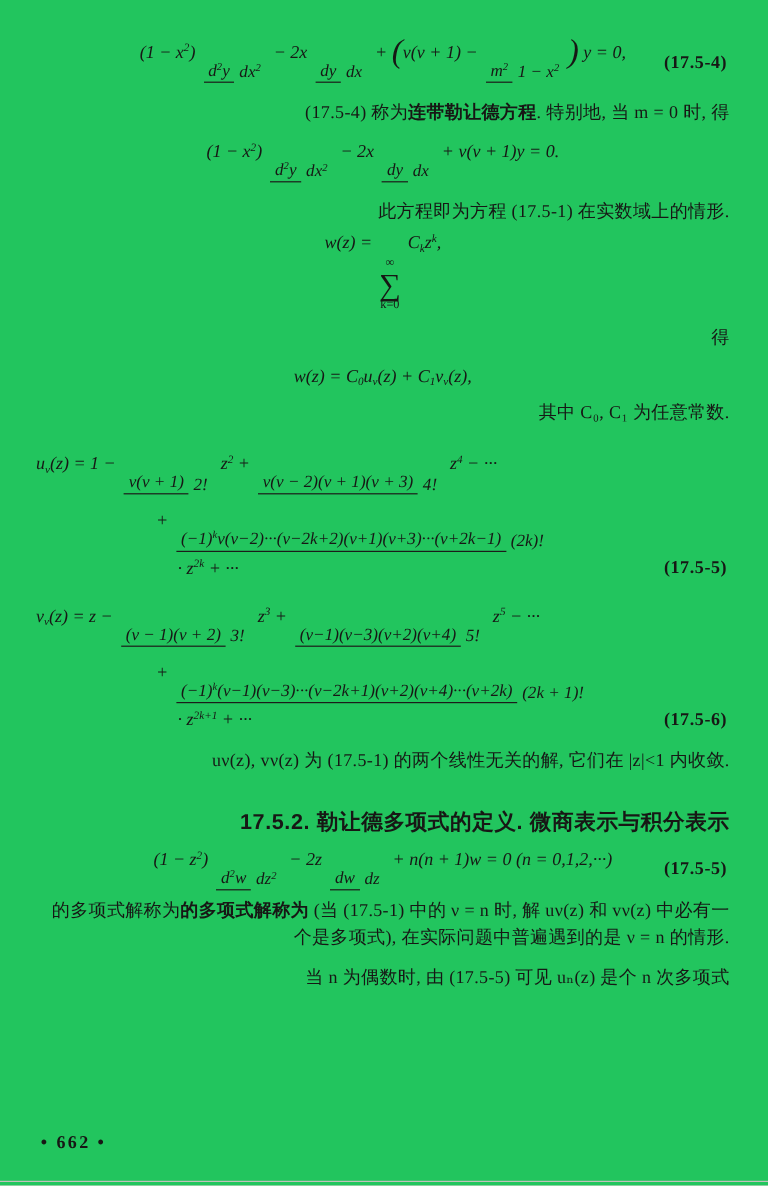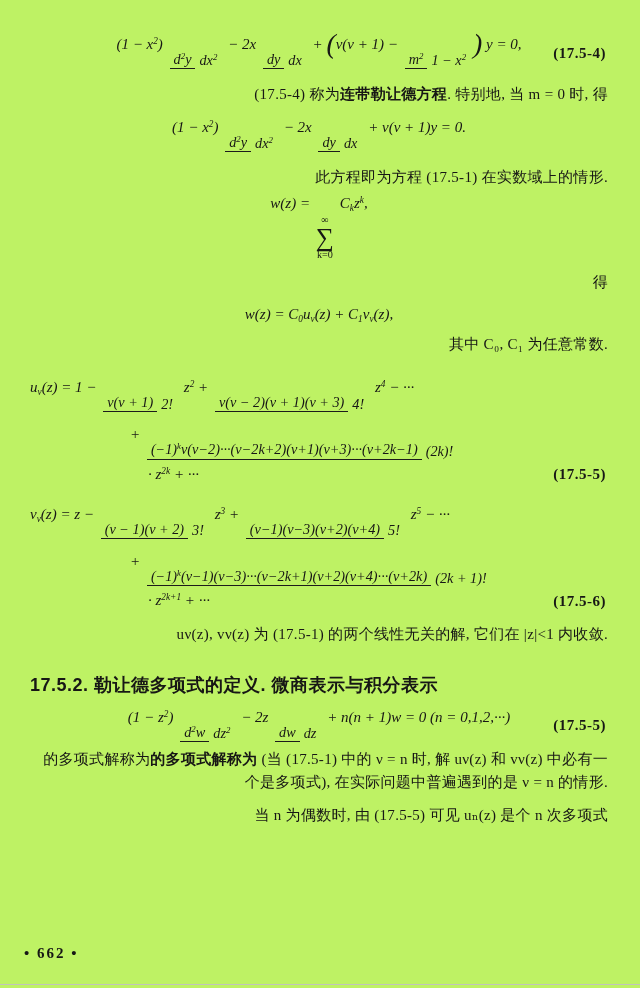--- a/index.html
+++ b/index.html
@@ -1,20 +1,20 @@
 <!DOCTYPE html>
 <html><head>
 <meta charset="utf-8">
 <style>
   html,body{margin:0;padding:0;background:#d9d9d5;}
   .doc{
     position:relative;
     width:640px;height:988px;
     margin:0 auto;
-    background:#bef264;
+    background:#22c55e;
     color:#171715;
     font-family:"Liberation Serif","DejaVu Serif",serif;
     font-size:15px;
     overflow:hidden;
     box-sizing:border-box;
     padding:24px 32px 0 30px;
   }
   .doc .scan-edge{
     position:absolute;left:0;right:0;bottom:3px;
     border-top:1px solid #c2c2bc;
@@ -76,24 +76,25 @@
     line-height:0;
     vertical-align:-0.14em;
     font-weight:400;
   }
   .heading{
     font-weight:700;
     font-size:18px;
     margin-top:26px;
     letter-spacing:0.5px;
     font-family:"Liberation Sans","DejaVu Sans",sans-serif;
+    text-align:right;
   }
   .pagenum{
     position:absolute;
-    left:24px;bottom:26px;
+    left:34px;bottom:26px;
     font-weight:700;
     letter-spacing:2px;
   }
   .mt6{margin-top:6px;}
   .mt14{margin-top:14px;}
   .mt16{margin-top:23px;}
 </style>
 </head>
 <body>
 

